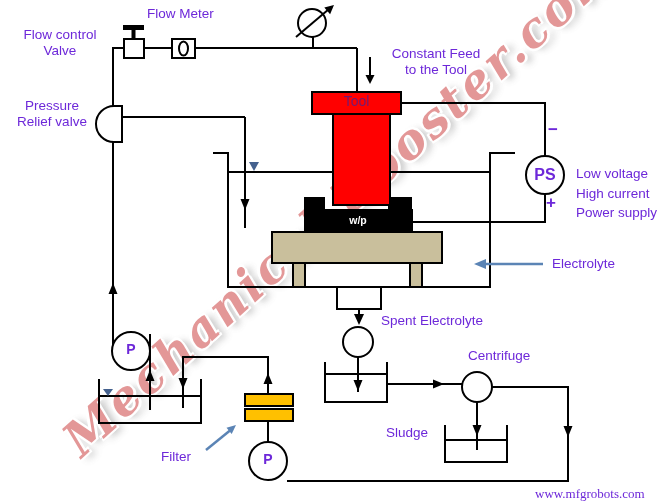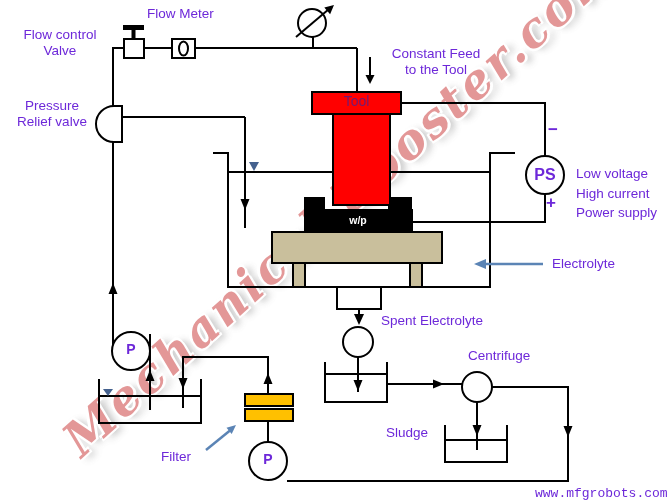--- a/index.html
+++ b/index.html
@@ -26,21 +26,21 @@
   #fm-label{left:147px;top:6px;}
   #pg-label{left:334px;top:12px;}
   #cf-label{left:382px;top:46px;width:108px;}
   #prv-label{left:6px;top:98px;width:92px;}
   #pws-label{left:576px;top:144px;line-height:19.5px;margin-top:20px;}
   #el-label{left:552px;top:256px;}
   #se-label{left:381px;top:313px;}
   #cn-label{left:468px;top:348px;}
   #sl-label{left:386px;top:425px;}
   #fl-label{left:161px;top:449px;}
-  #web-label{left:535px;top:486px;font-family:Liberation Mono, monospace;font-size:13px;}
+  #web-label{left:535px;top:486px;font-family:Liberation Serif, serif;font-size:13px;}
 </style>
 </head>
 <body>
 
 <div id="stage">
 
   <div id="wm" style="color: rgb(217, 112, 112);">Mechanical Booster.com</div>
 
   <svg width="671" height="504" viewBox="0 0 671 504">
 

